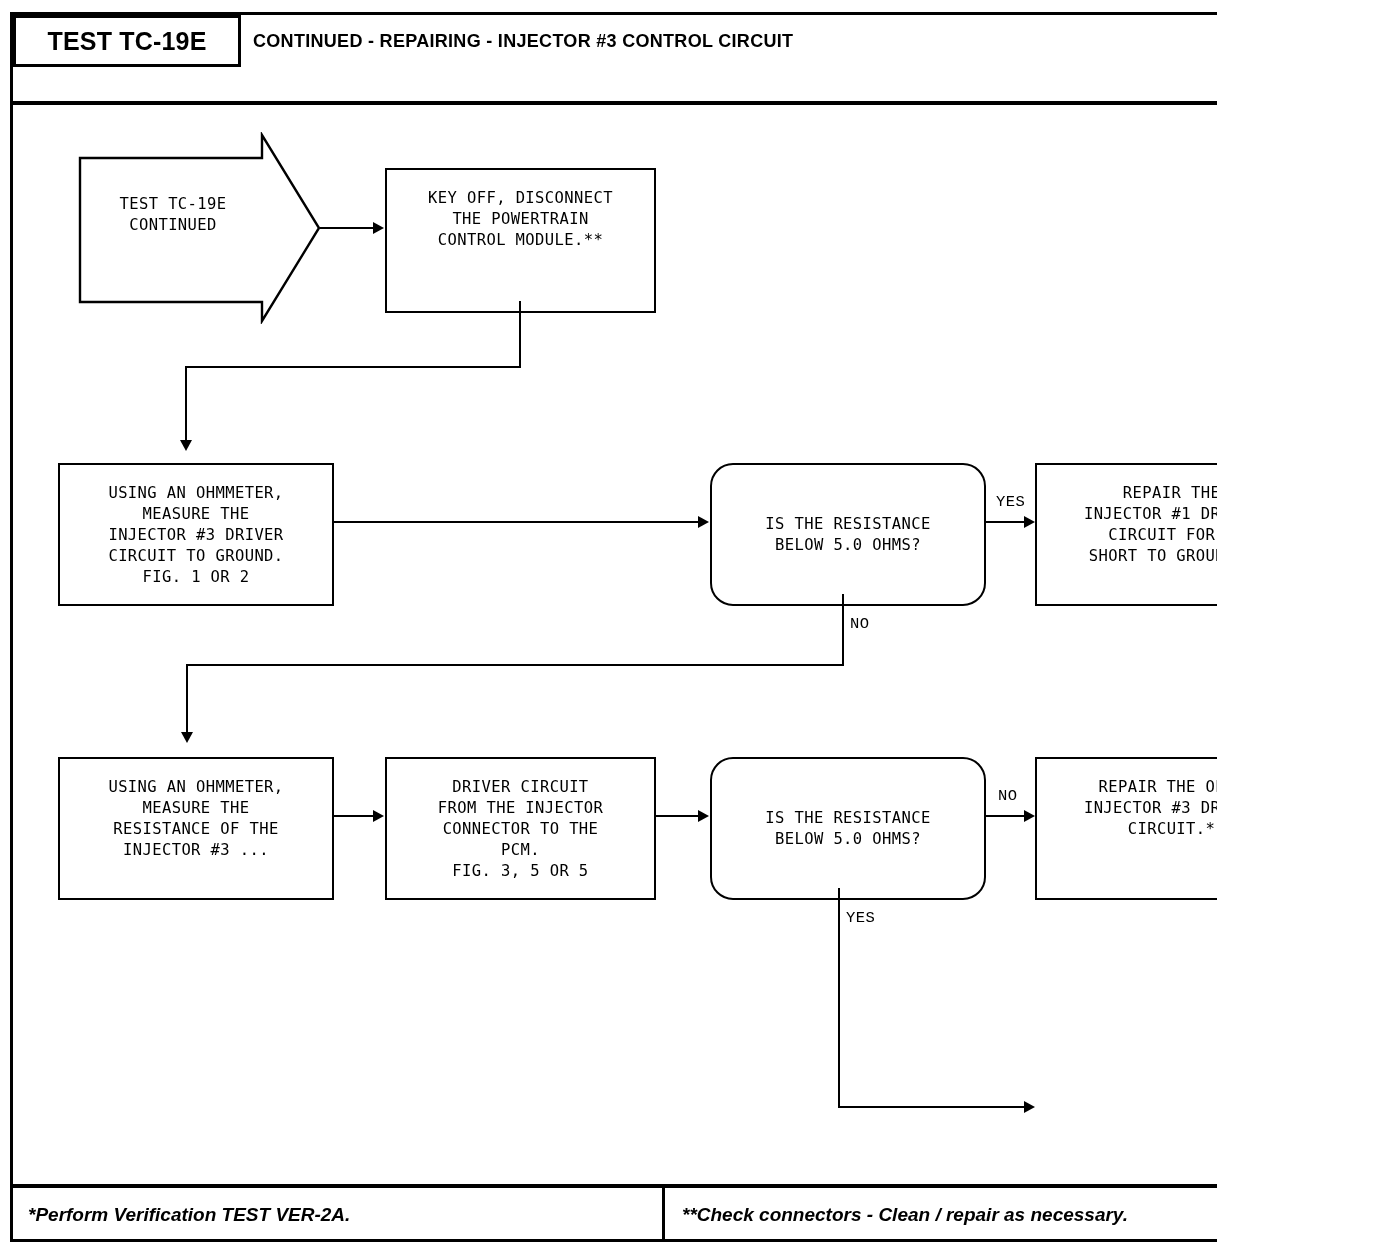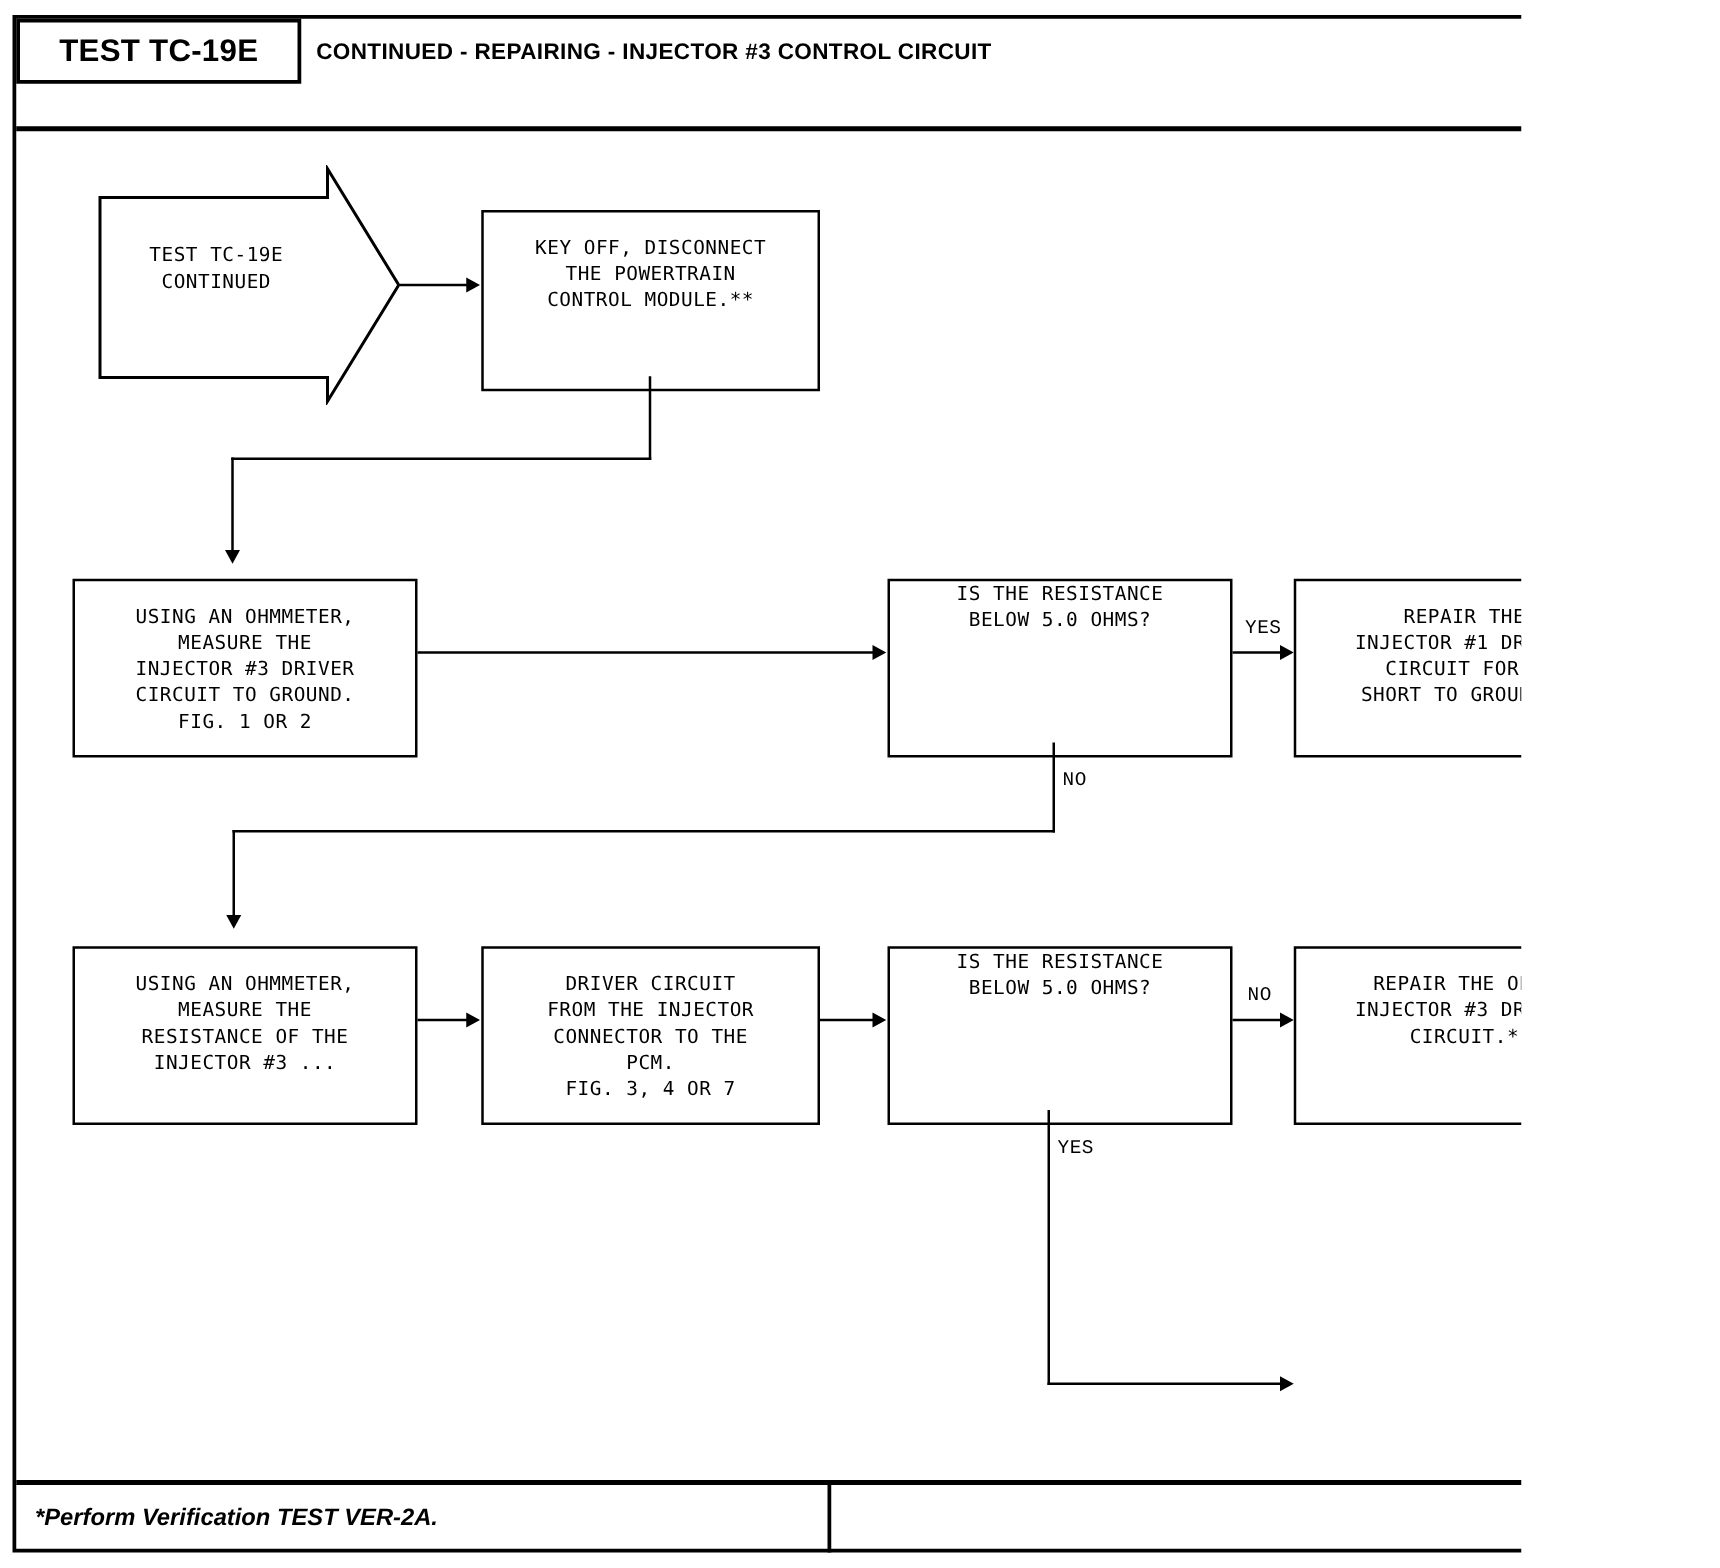--- a/index.html
+++ b/index.html
@@ -59,21 +59,21 @@
   .fbox{
     position:absolute;border:2px solid #000;box-sizing:border-box;background:#fff;
     display:flex;justify-content:center;margin-top:12px;
   }
   .fbox .txt{
     font-family:"DejaVu Sans Mono", monospace;
     font-size:15.5px;line-height:21px;color:#000;text-align:center;
     white-space:pre;letter-spacing:.4px;
   }
   .pad-top .txt{padding-top:18px;}
-  .pad-mid{align-items:flex-start;}
+  .pad-mid{align-items:center;border-radius:23px;}
 
   
   .penta{position:absolute;left:78px;top:132px;width:244px;height:192px;}
   .penta svg{display:block;}
   .penta .ptxt{
     position:absolute;left:0;top:62px;width:190px;text-align:center;
     font-family:"DejaVu Sans Mono", monospace;font-size:15.5px;line-height:21px;
     color:#000;white-space:pre;letter-spacing:.4px;
   }
 
@@ -172,21 +172,21 @@
   </div>
 
   <div class="hline" style="left:334px;top:815px;width:40px;"></div>
   <div class="arrowhead ah-right" style="left:373px;top:810px;"></div>
 
   <div class="fbox pad-top" style="left:385px;top:745px;width:271px;height:143px;">
     <div class="txt">DRIVER CIRCUIT
 FROM THE INJECTOR
 CONNECTOR TO THE
 PCM.
-FIG. 3, 4 OR 7</div>
+FIG. 3, 5 OR 5</div>
   </div>
 
   <div class="hline" style="left:656px;top:815px;width:44px;"></div>
   <div class="arrowhead ah-right" style="left:698px;top:810px;"></div>
 
   <div class="fbox pad-mid" style="left:710px;top:745px;width:276px;height:143px;">
     <div class="txt">IS THE RESISTANCE
 BELOW 5.0 OHMS?</div>
   </div>
 
@@ -204,14 +204,17 @@
   <div class="elabel" style="left:846px;top:909px;">YES</div>
   <div class="hline" style="left:838px;top:1106px;width:188px;"></div>
   <div class="arrowhead ah-right" style="left:1024px;top:1101px;"></div>
 
 
   <div class="ftr-rule"></div>
   <div class="ftr-div"></div>
   <div class="ftr-cell ftr-left">
     <span>*Perform Verification TEST VER-2A.</span>
   </div>
+  <div class="ftr-cell ftr-right">
+    <span>**Check connectors - Clean / repair as necessary.</span>
+  </div>
 
 </div>
 
 </body></html>

